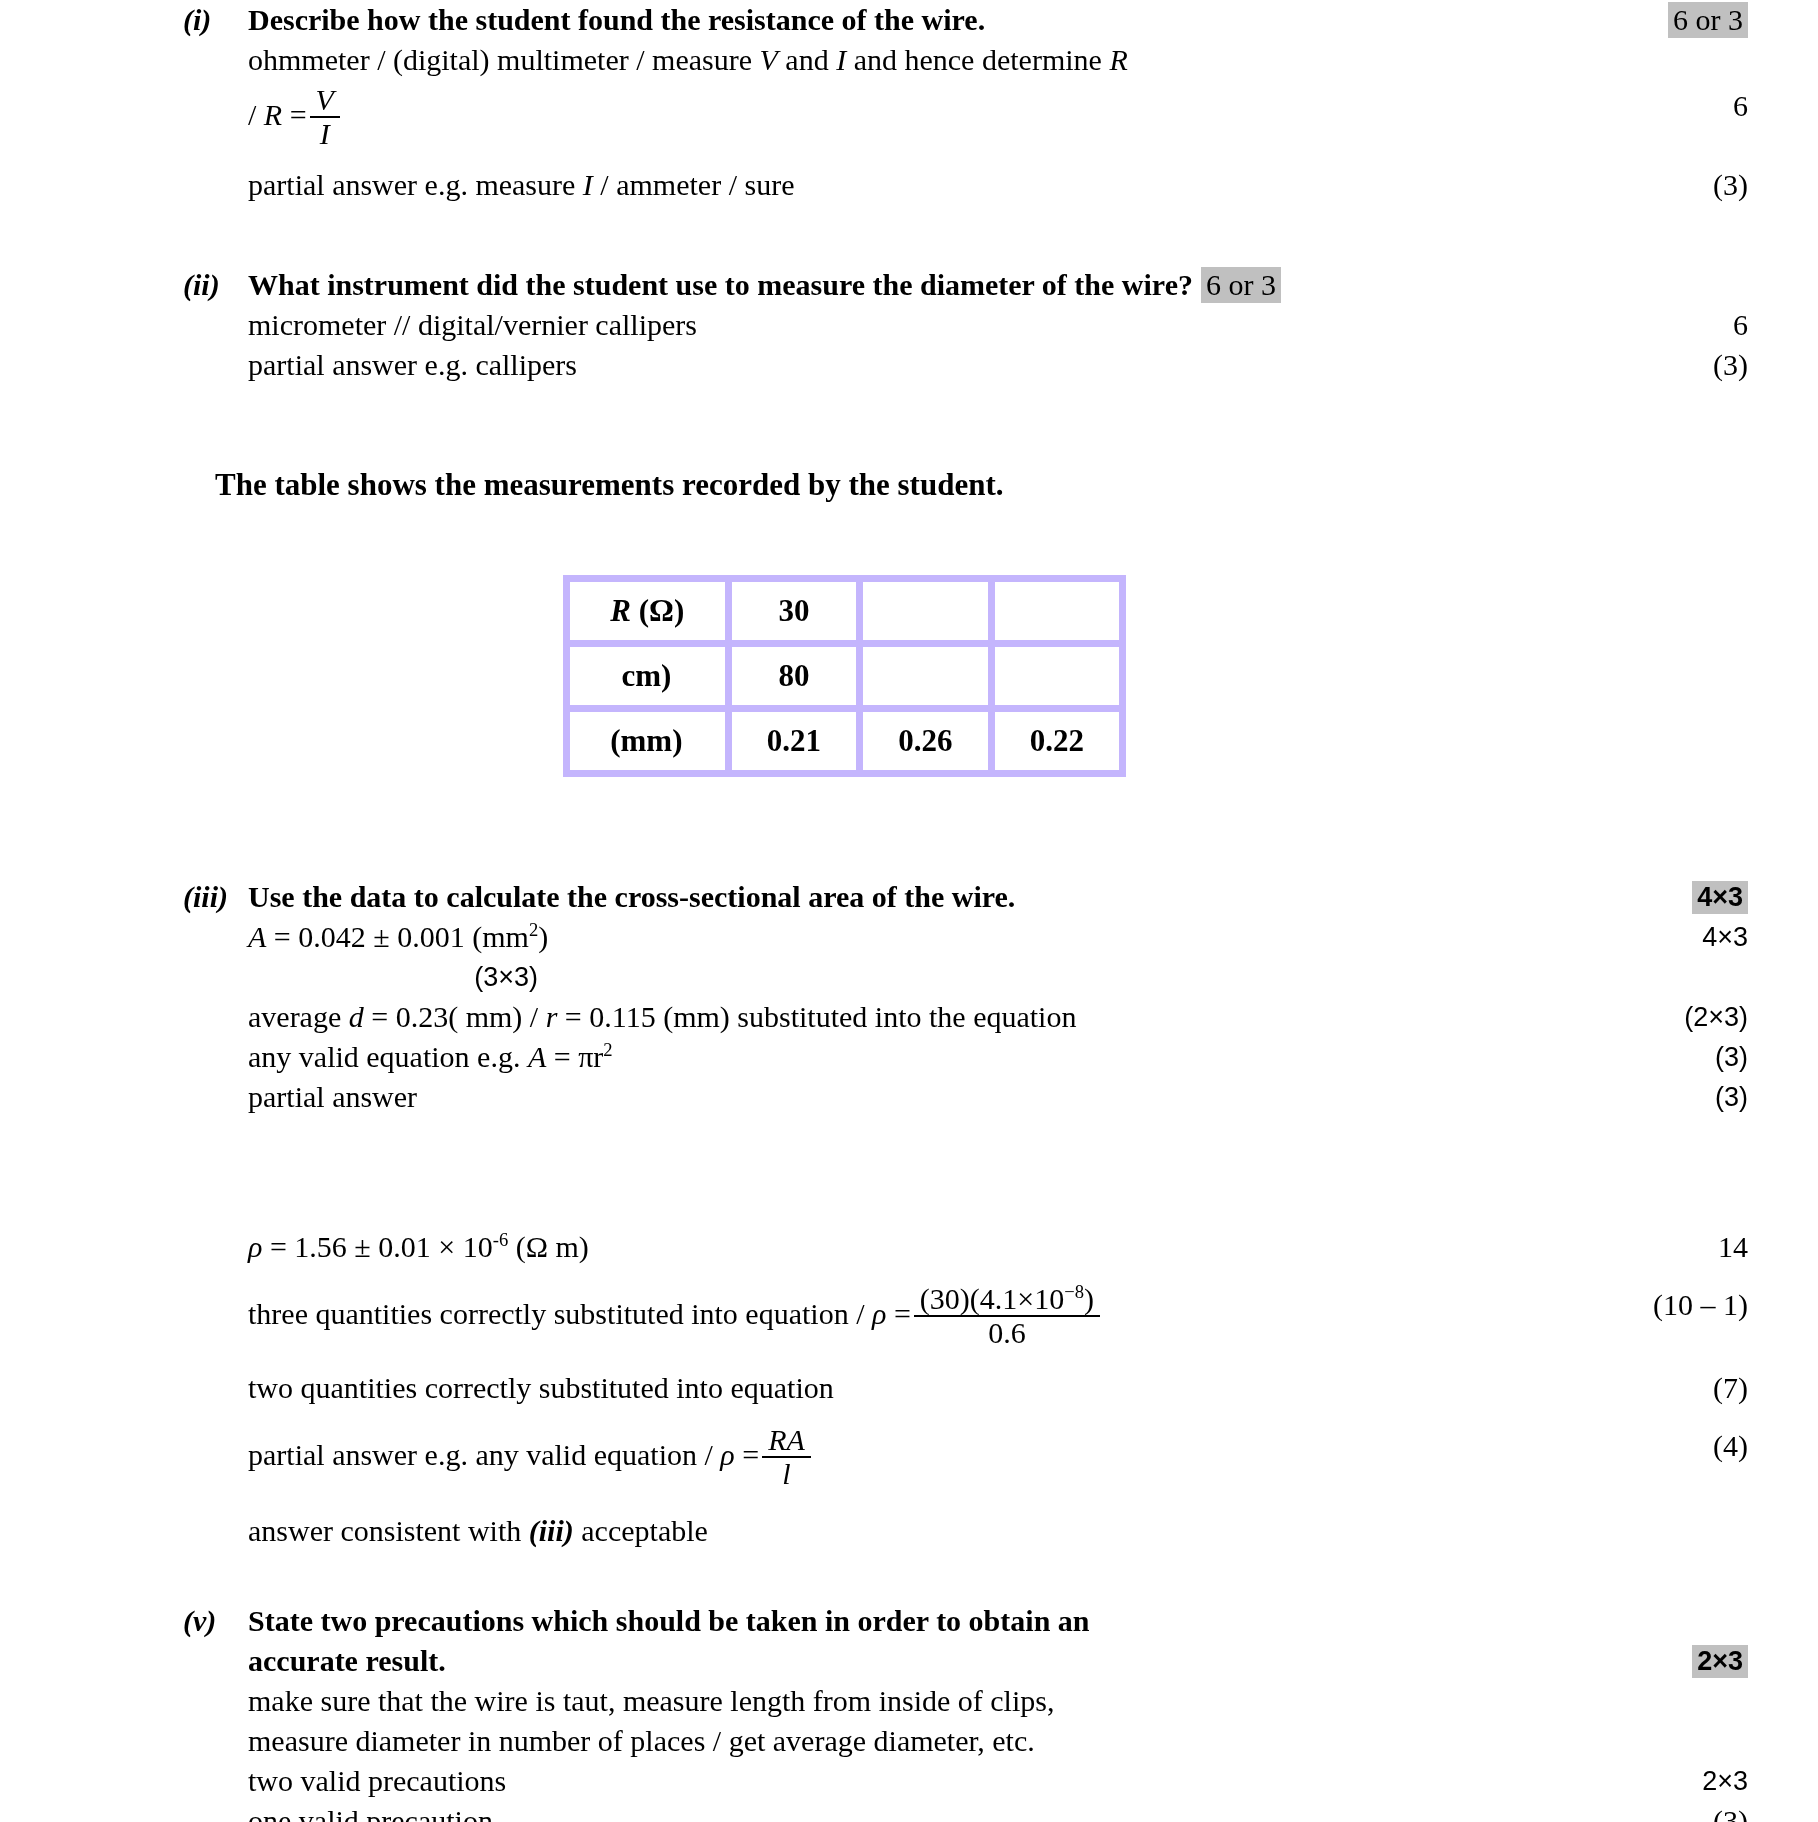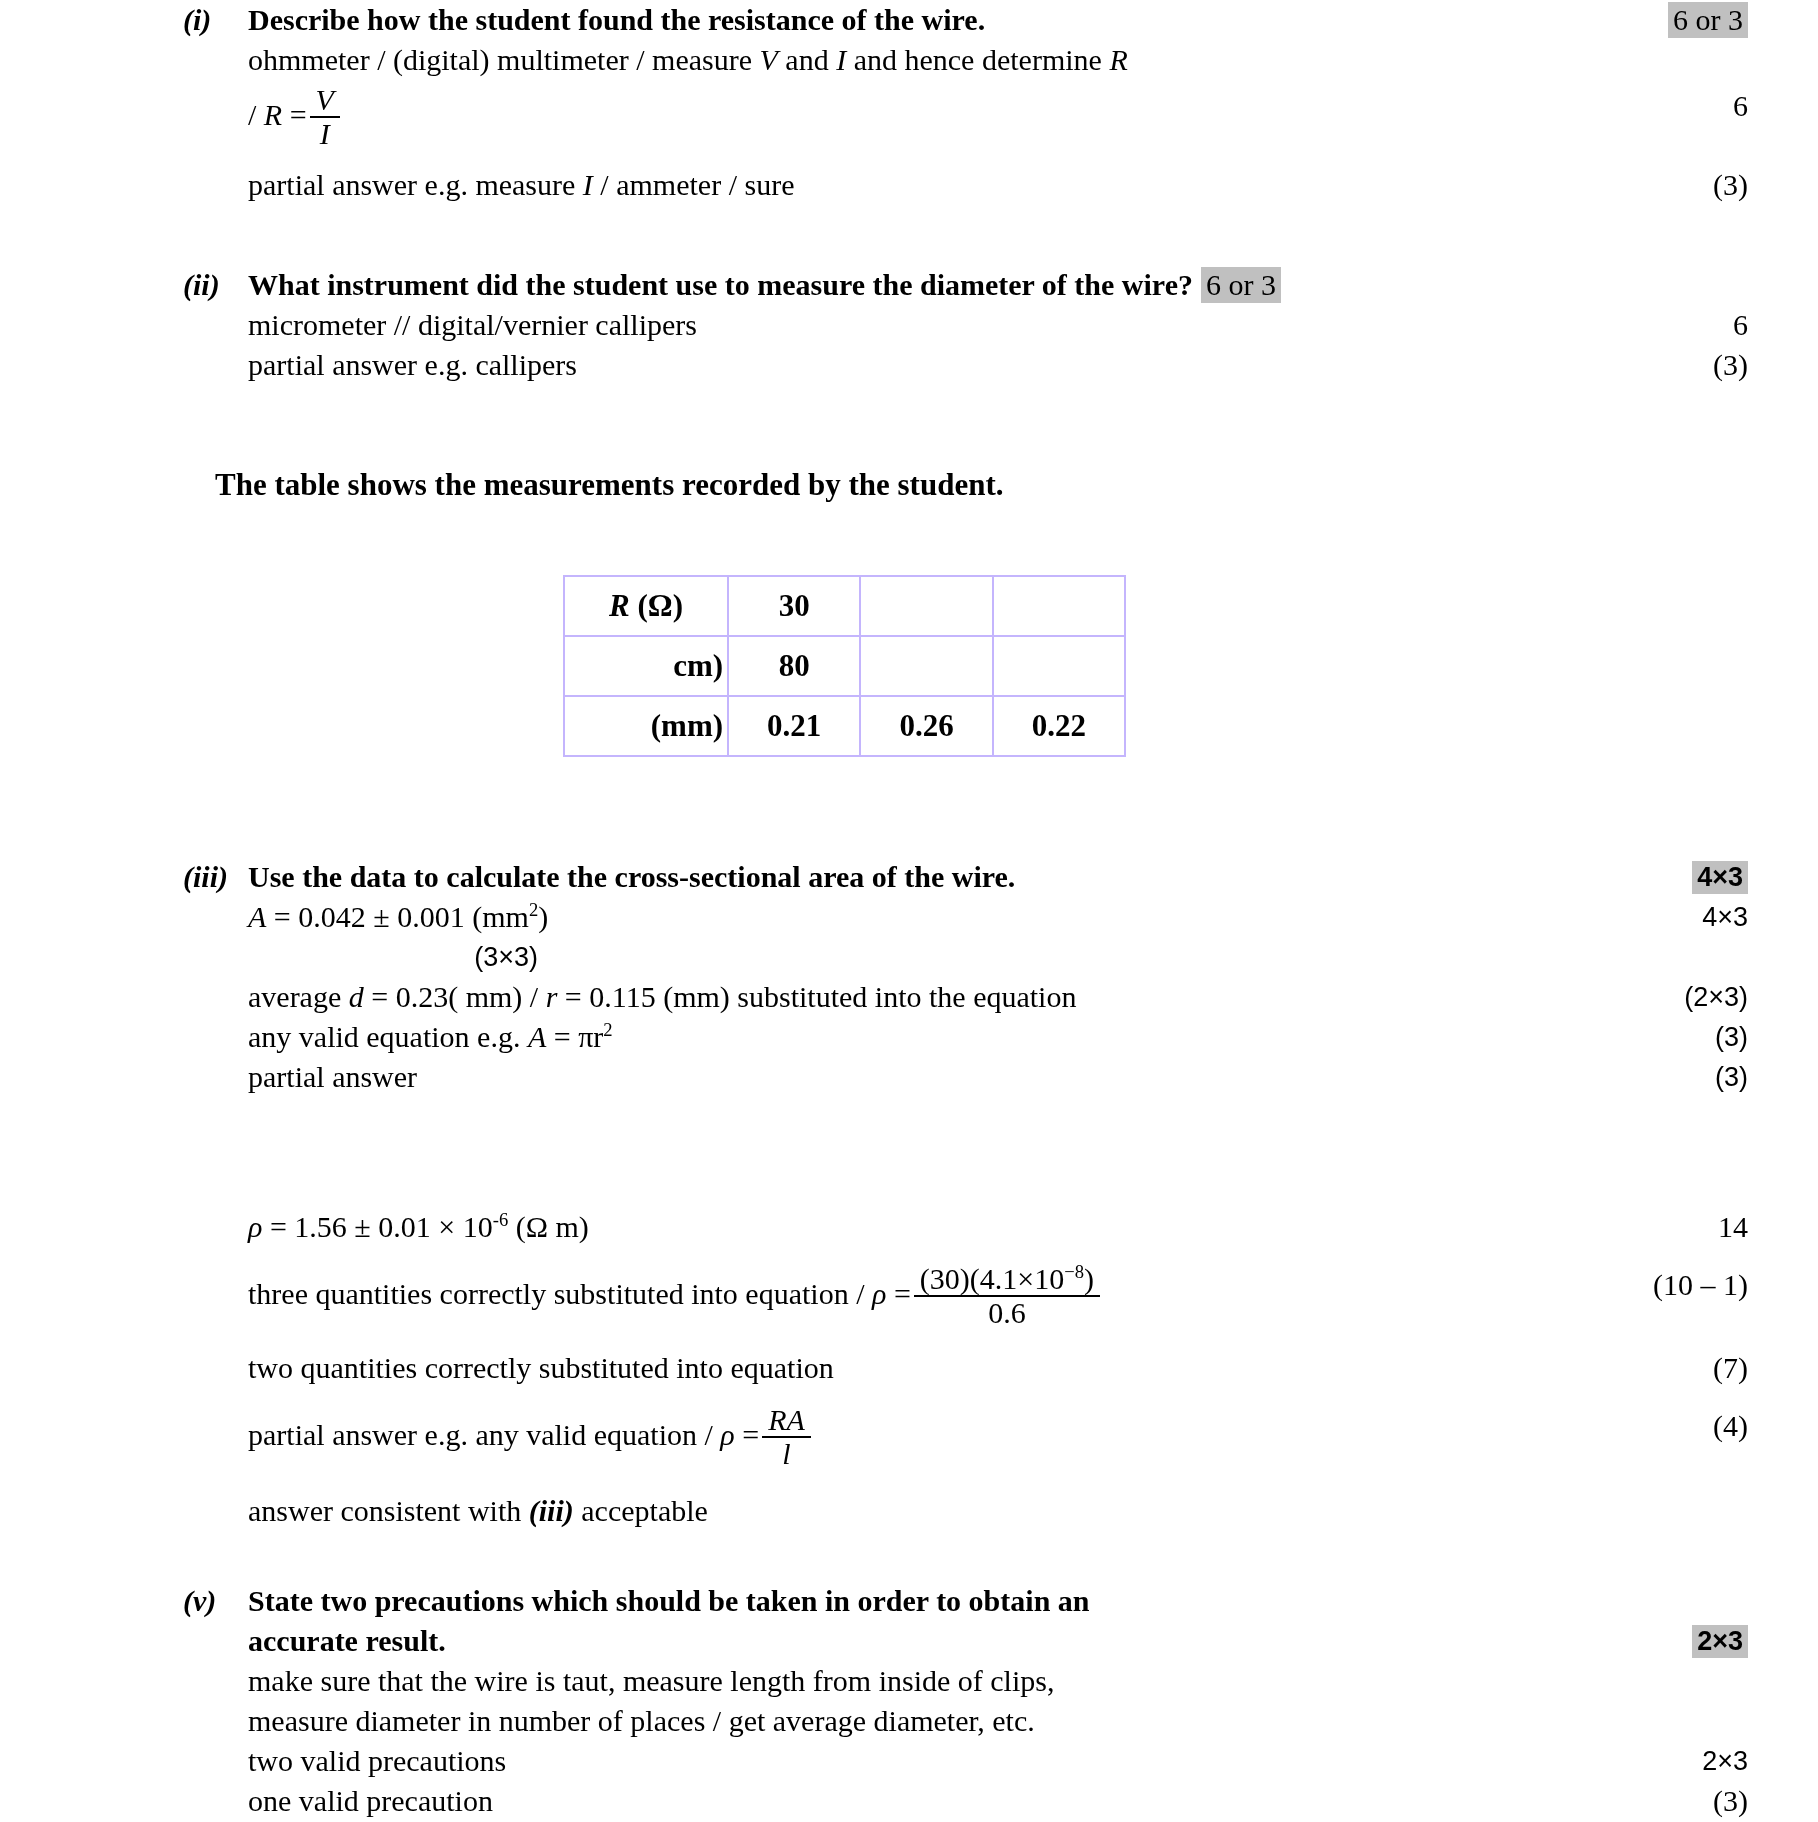--- a/index.html
+++ b/index.html
@@ -93,31 +93,31 @@
     margin-left: 563px;
     width: 563px;
   }
   table.meas {
     border-collapse: collapse;
     font-weight: bold;
     font-size: 31px;
     table-layout: fixed;
   }
   table.meas td {
-    border: 2px solid #c4b5fd;
+    border: 7px solid #c4b5fd;
     height: 56px;
     vertical-align: middle;
   }
   td.hdr {
     width: 160px;
     text-align: center;
     padding: 0 4px;
   }
   td.hdr.lefty {
-    text-align: right;
+    text-align: center;
     padding-left: 2px;
   }
   td.val {
     width: 133px;
     text-align: center;
   }
   td.nob { border: none; }
   td.twoline { height: 84px; line-height: 42px; }
   .wrapval { display: block; width: 62px; margin: 0 auto; text-align: center; }
 

